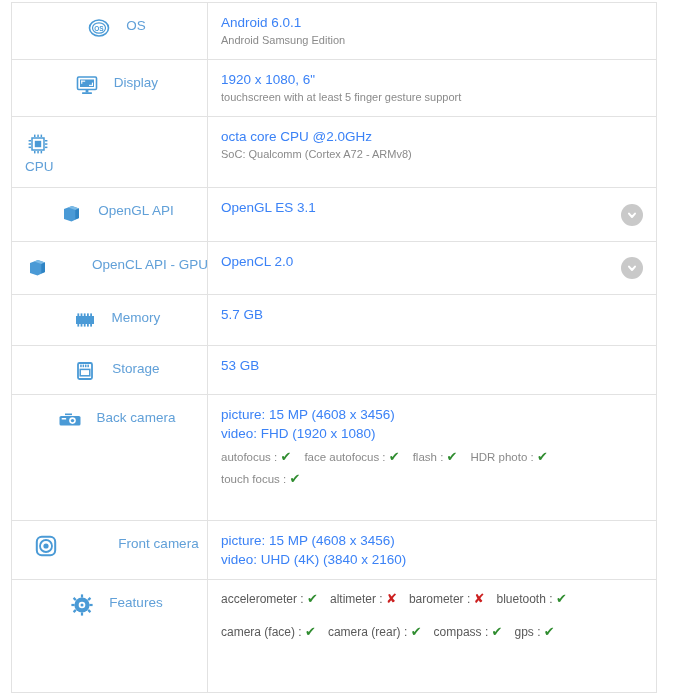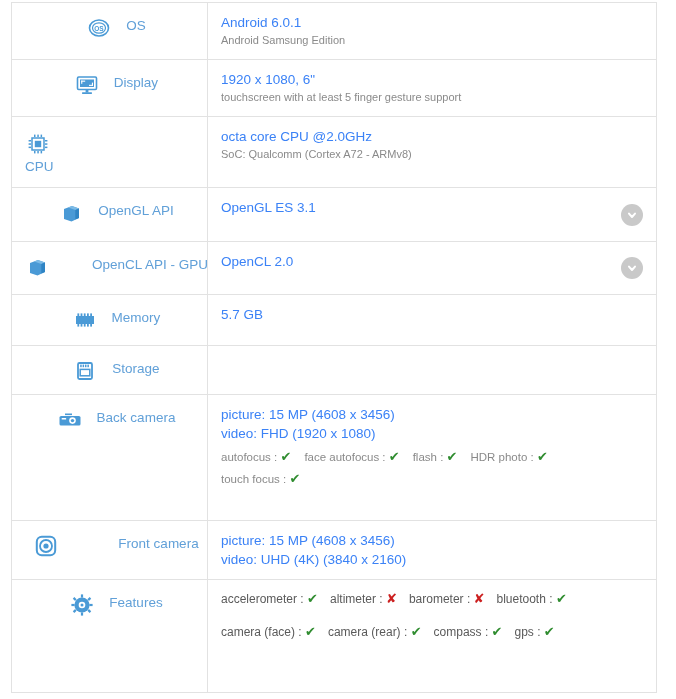--- a/index.html
+++ b/index.html
@@ -261,20 +261,23 @@
             <rect x="4.2" y="3.6" width="1.5" height="2.6"></rect>
               <rect x="6.6" y="3.6" width="1.5" height="2.6"></rect>
             <rect x="9" y="3.6" width="1.5" height="2.6"></rect>
               <rect x="11.4" y="3.6" width="1.5" height="2.6"></rect>
           </g>
           <rect x="4.2" y="8.4" width="9.6" height="6.4" fill="none" stroke="#4a9ad6" stroke-width="1.5"></rect>
         </svg>
       </span>
       <span class="label-text">Storage</span>
     </div>
+    <div class="cell-value">
+      <div class="val-primary">53 GB</div>
+    </div>
   </div>
 
   <div class="spec-row r-back">
     <div class="cell-label">
       <span class="icon-box">
         <svg width="24" height="18" viewBox="0 0 24 18">
           <path d="M7 2.5 h7 v1.6 h-7 z" fill="#4a9ad6"></path>
           <rect x="1.5" y="5" width="21" height="9.5" rx="1.6" fill="#4a9ad6"></rect>
           <circle cx="14.5" cy="9.6" r="3.3" fill="#ffffff"></circle>
           <circle cx="14.5" cy="9.6" r="1.7" fill="#4a9ad6"></circle>

